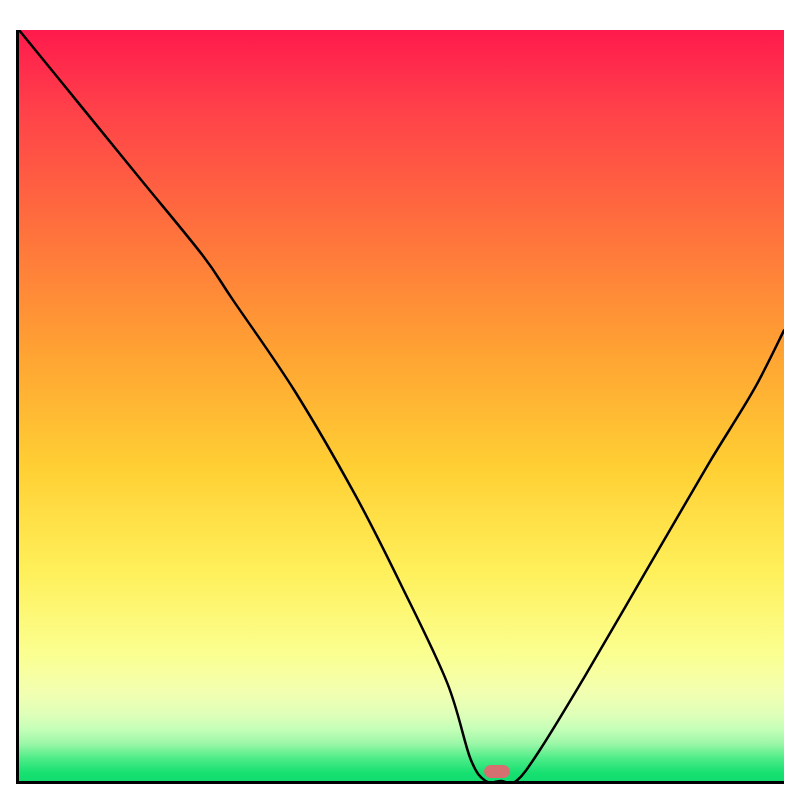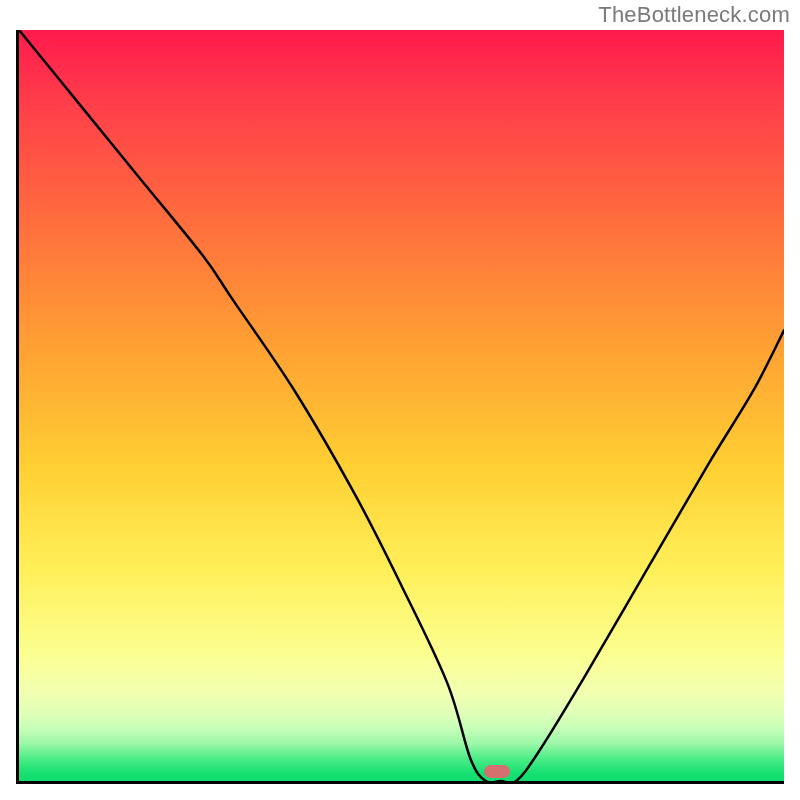--- a/index.html
+++ b/index.html
@@ -71,21 +71,20 @@
     width: 26px;
     height: 13px;
     border-radius: 7px;
     background: #d67070;
   }
 </style>
 </head>
 <body>
 
 <div class="container">
-  <div class="watermark">TheBottleneck.com</div>
 
   <div class="chart-frame">
 
     <div class="gradient"></div>
 
     <svg class="curve" viewBox="0 0 765 751" preserveAspectRatio="none">
       <path d="M 0 0 C 10.200000000000001 12.516666666666671 40.8 50.066666666666706 61.2 75.10000000000002 C 81.60000000000001 100.13333333333334 102 125.16666666666659 122.4 150.19999999999993 C 142.8 175.23333333333326 168.29999999999998 205.2733333333334 183.6 225.30000000000007 C 198.9 245.32666666666674 198.90000000000003 247.83000000000004 214.20000000000002 270.36 C 229.5 292.89 254.99999999999997 327.9366666666666 275.4 360.47999999999996 C 295.79999999999995 393.0233333333333 318.75 433.07666666666665 336.6 465.62 C 354.45000000000005 498.16333333333336 367.2 524.4483333333334 382.5 555.74 C 397.8 587.0316666666666 416.92500000000007 624.5816666666667 428.40000000000003 653.37 C 439.875 682.1583333333333 444.97499999999997 712.1983333333334 451.34999999999997 728.47 C 457.72499999999997 744.7416666666667 461.54999999999995 747.245 466.65 751 C 471.75 754.755 476.84999999999997 751 481.95 751 C 487.05 751 490.875 756.0066666666667 497.25 751 C 503.625 745.9933333333333 508.725 738.4833333333333 520.2 720.96 C 531.6750000000001 703.4366666666667 548.25 675.9 566.1 645.86 C 583.95 615.82 606.9 575.7666666666667 627.3 540.72 C 647.6999999999999 505.67333333333335 670.65 465.62 688.5 435.58 C 706.35 405.53999999999996 721.65 383.00999999999993 734.4 360.47999999999996 C 747.15 337.95 759.9 310.41333333333336 765 300.40000000000003" fill="none" stroke="#000000" stroke-width="2.5" stroke-linecap="round" stroke-linejoin="round"></path>
     </svg>
 
     <div class="marker" style="left: 465.125px; top: 734.992px;"></div>

